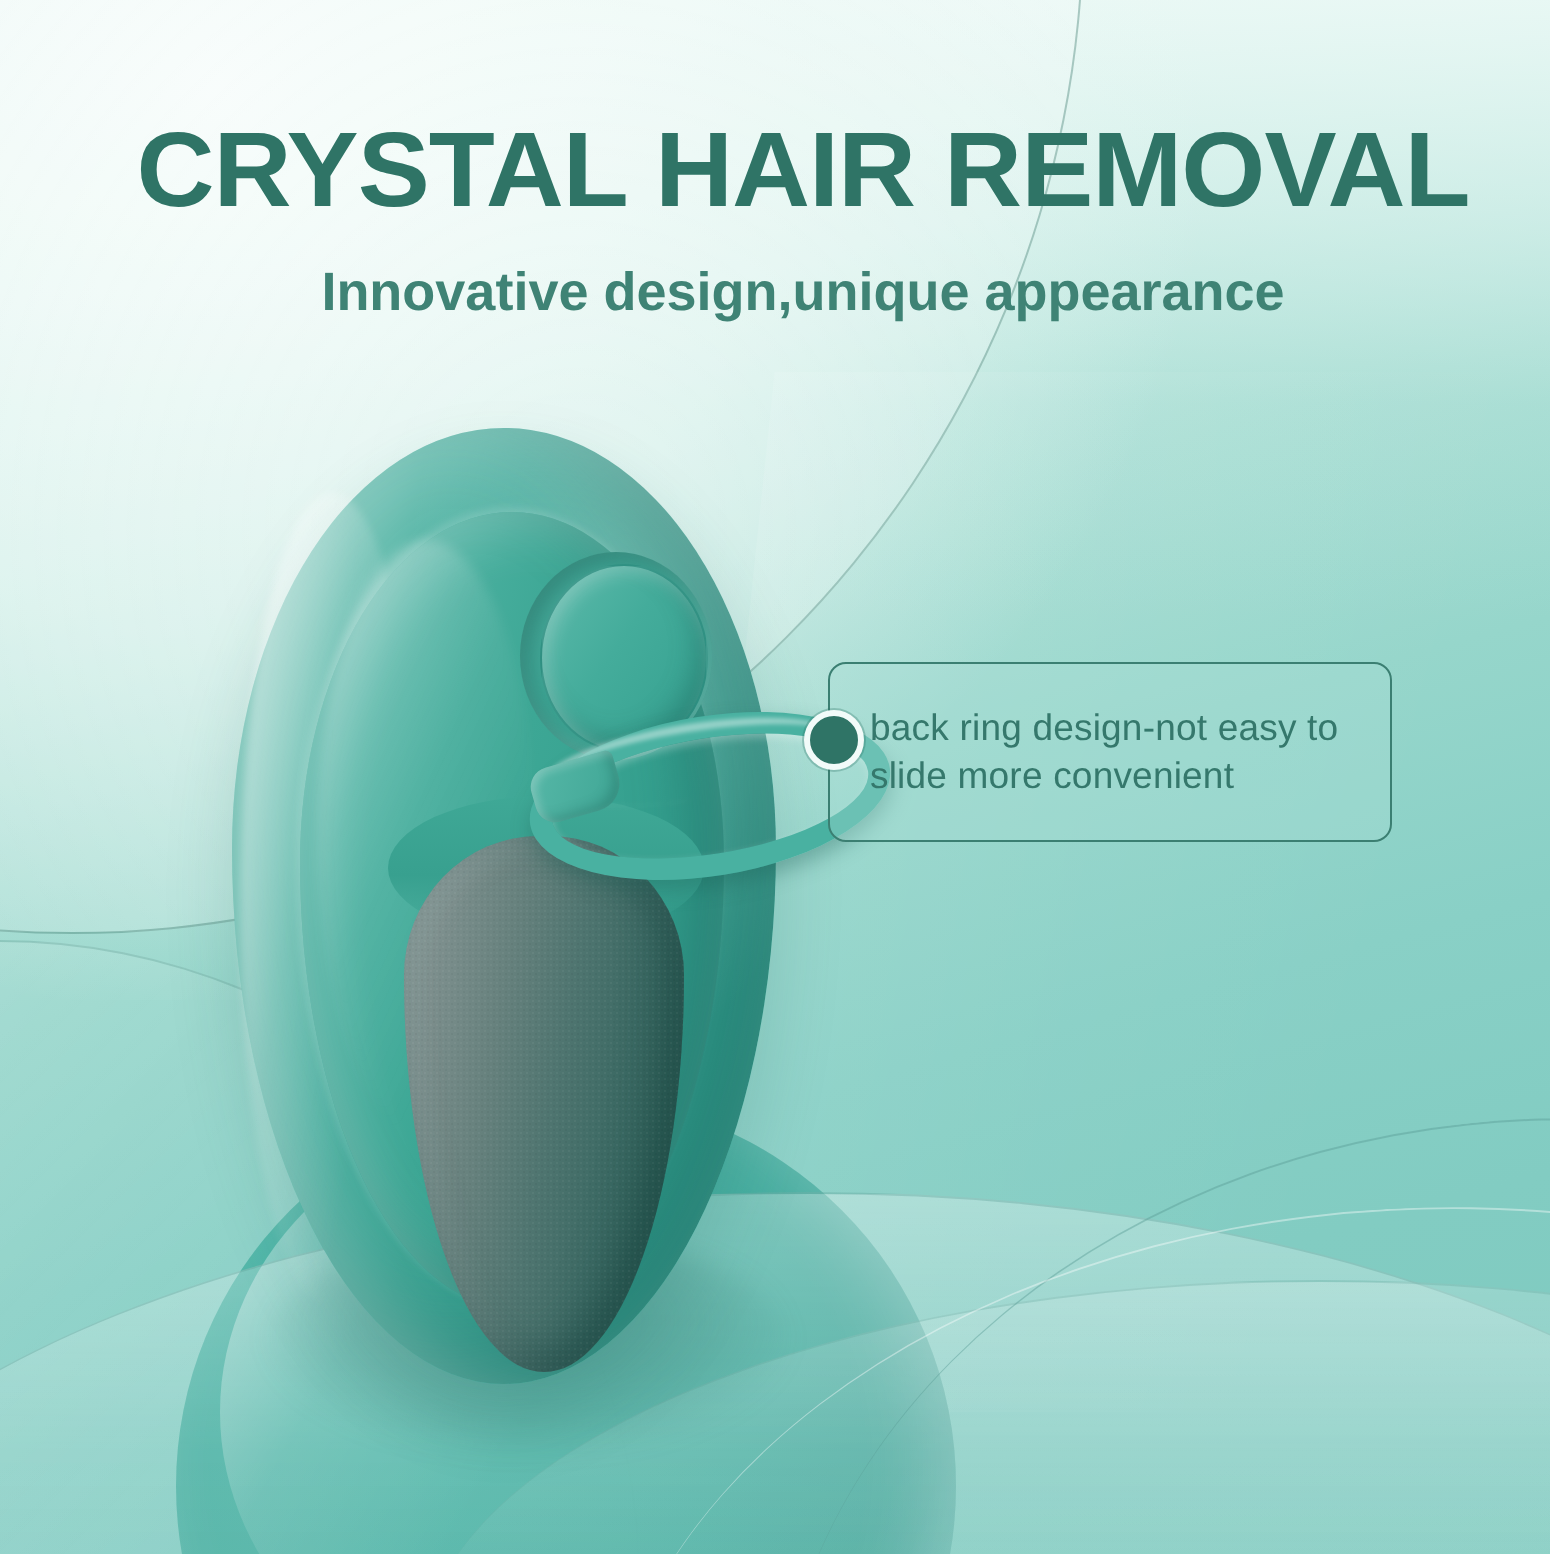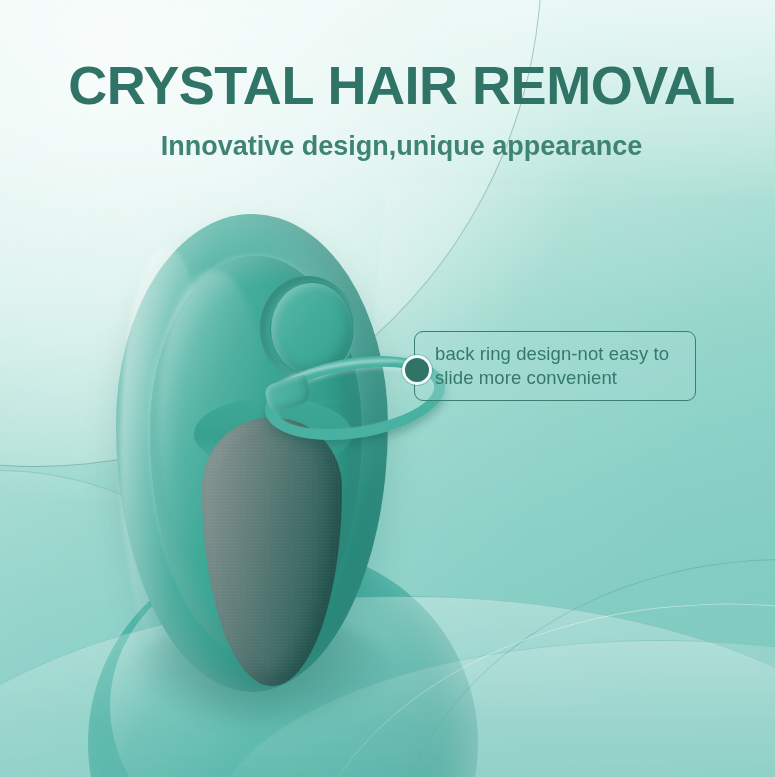--- a/index.html
+++ b/index.html
@@ -348,21 +348,21 @@
     border-radius: 10px 4px 14px 10px;
     transform: rotate(-16deg);
     box-shadow: inset 2px 2px 5px rgba(255,255,255,0.26),
                 inset -3px -3px 6px rgba(22,88,80,0.30);
   }
 
   
   .callout-box {
     position: absolute;
     left: 414px; top: 331px;
-    width: 282px; height: 70px;
+    width: 282px; height: 90px;
     box-sizing: border-box;
     border: 1.6px solid #3b7f72;
     border-radius: 9px;
     background: rgba(168,223,214,0.36);
     display: flex;
     align-items: center;
     padding-left: 20px;
     padding-right: 10px;
   }
   .callout-text {

